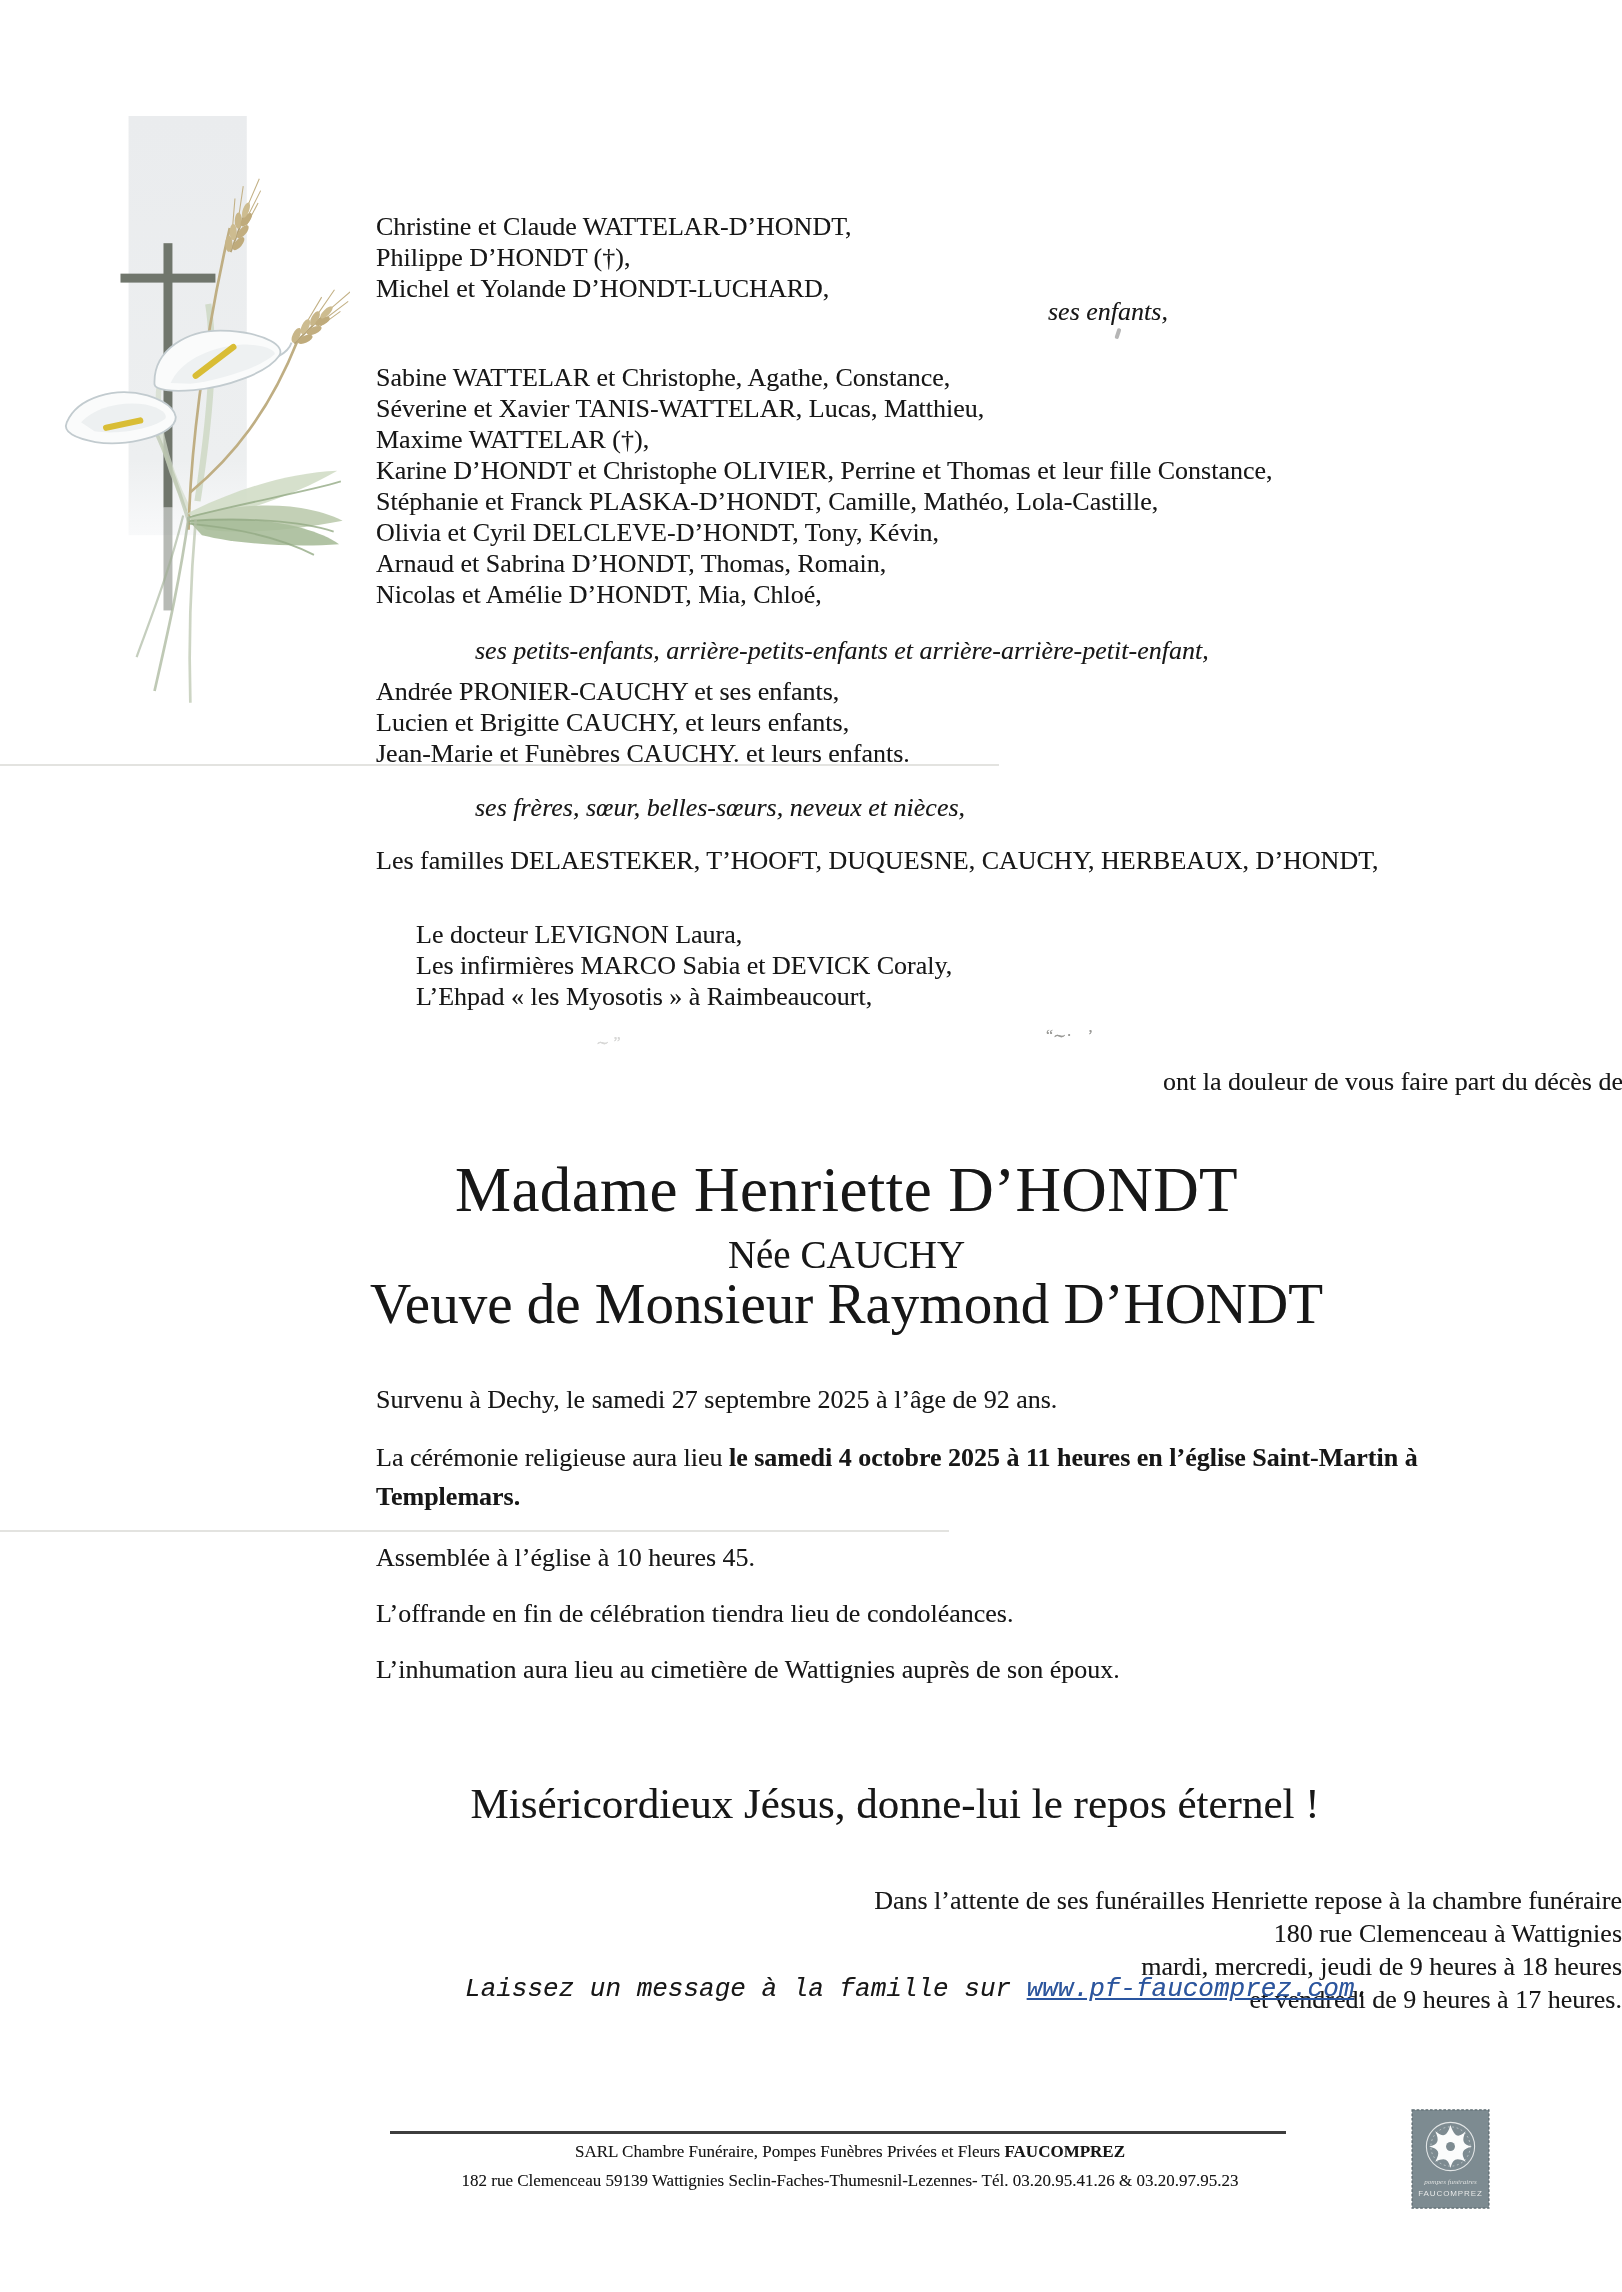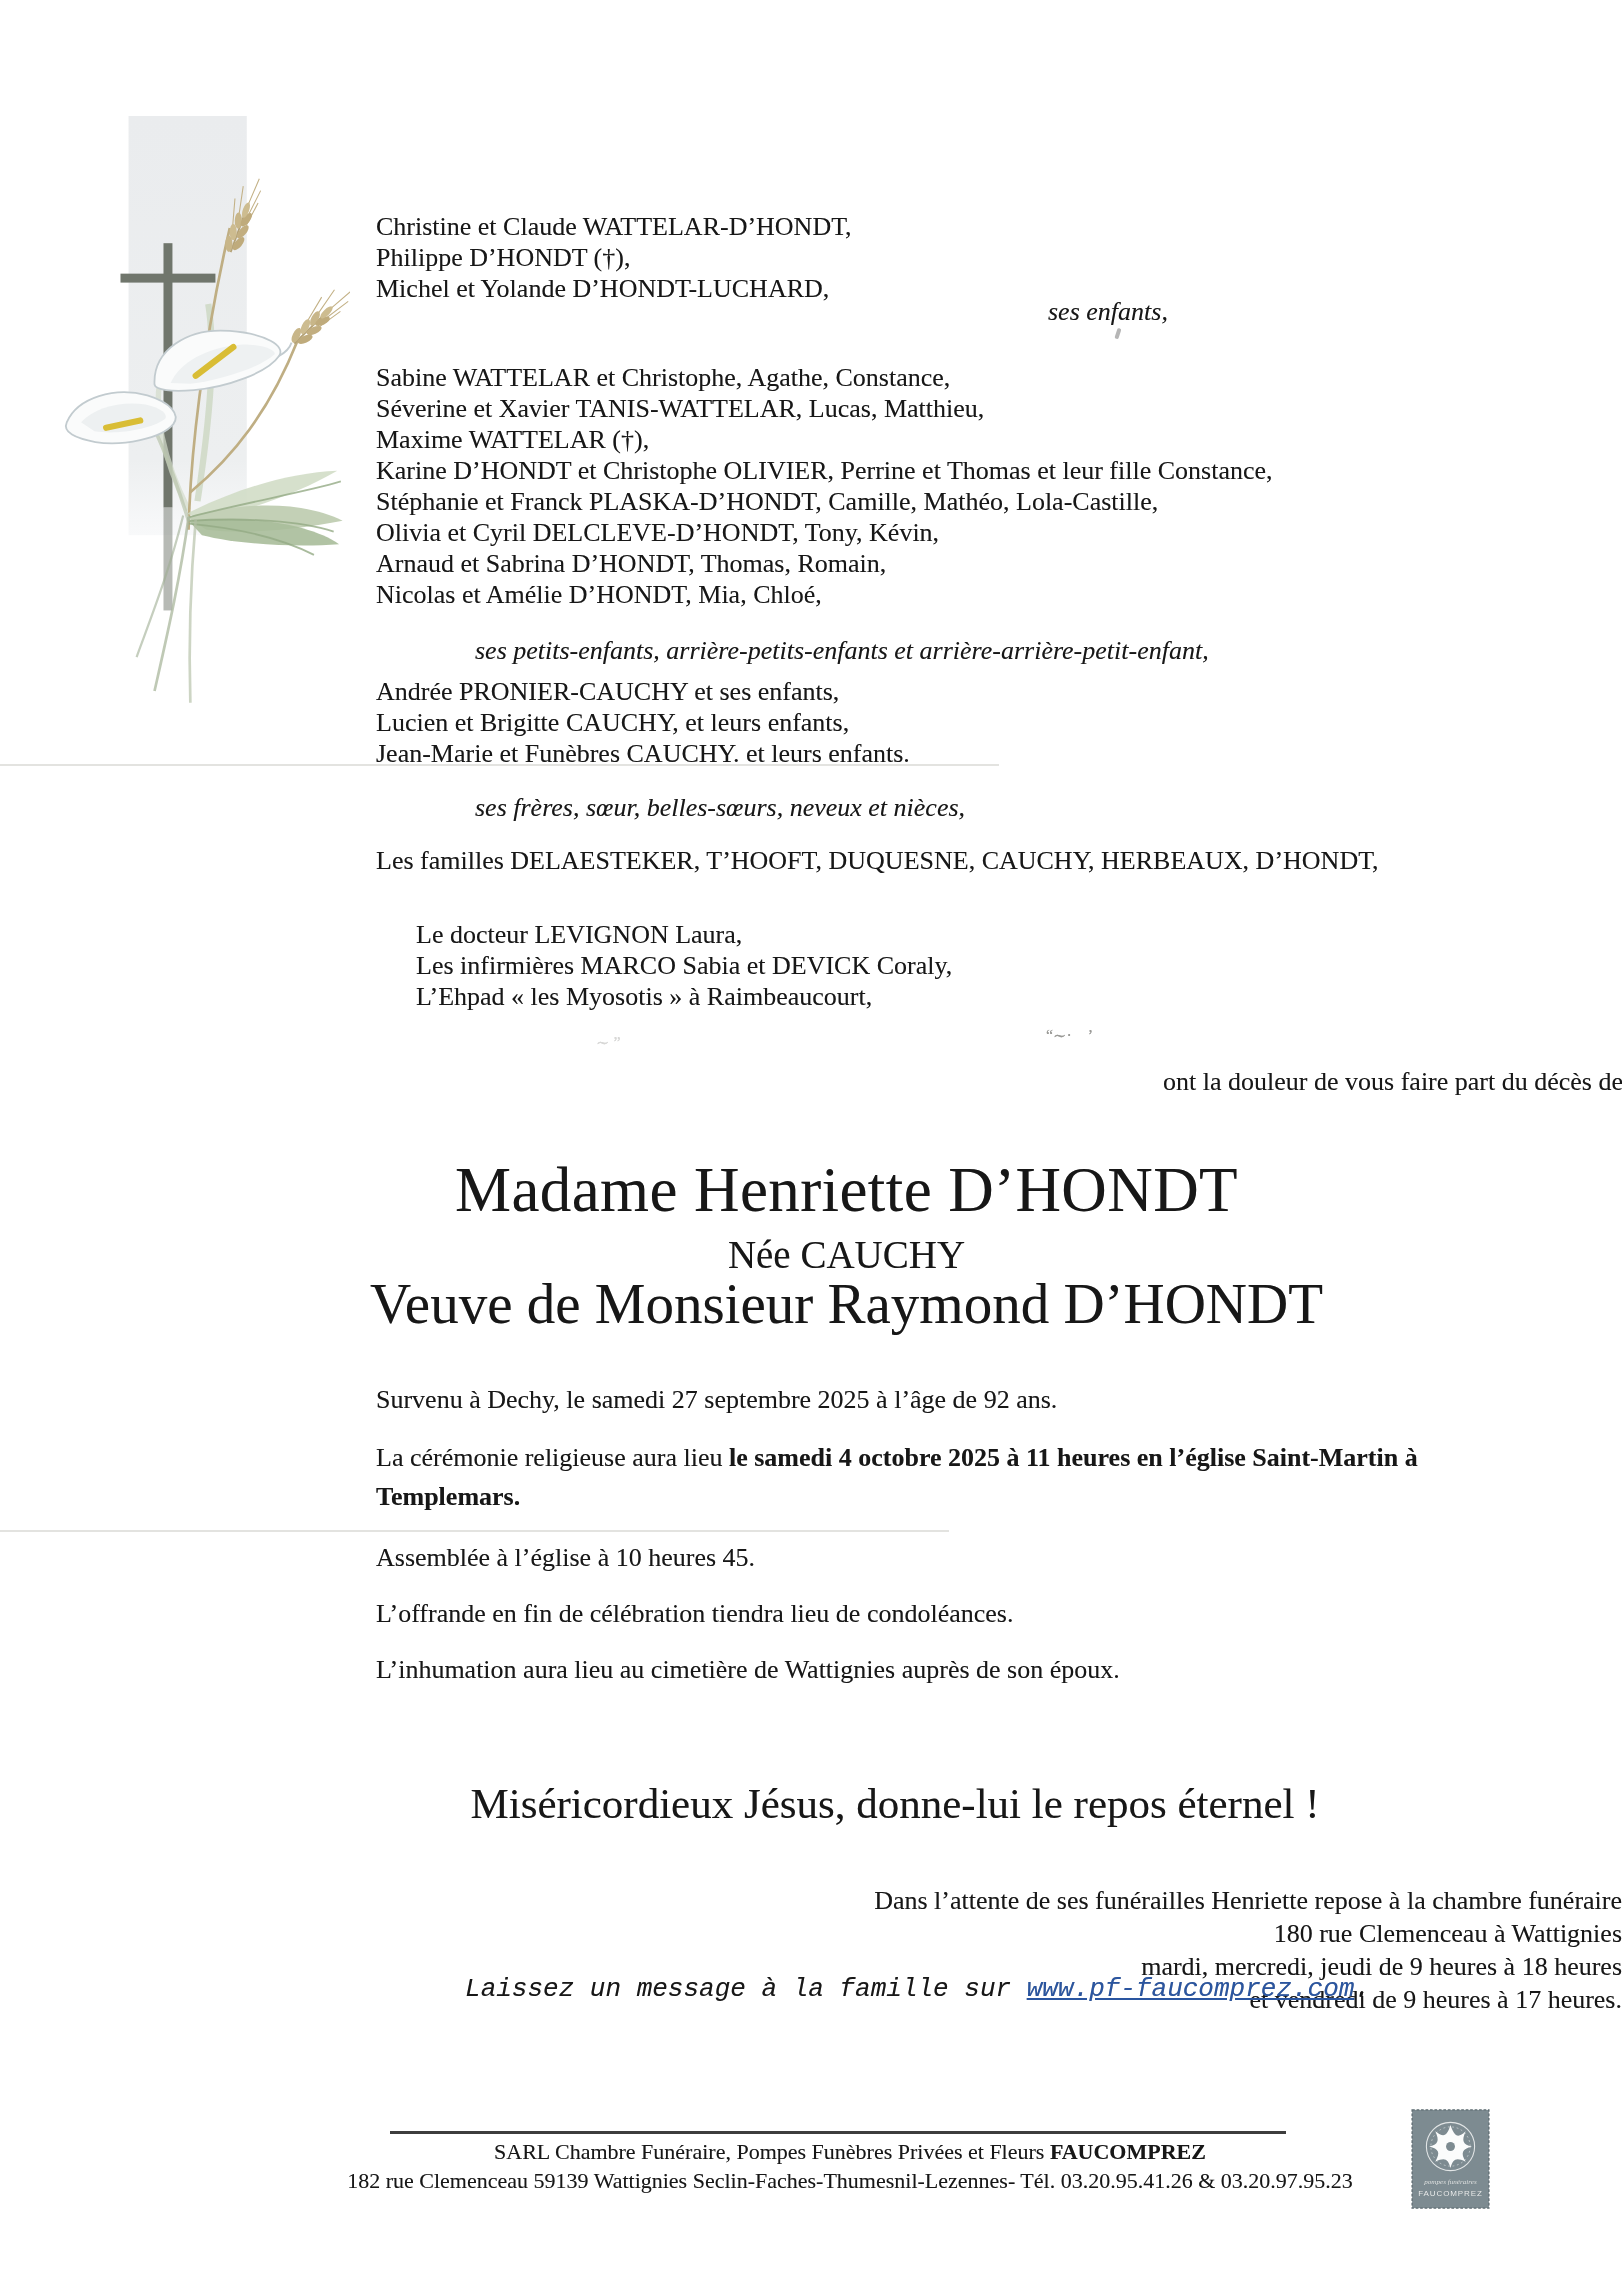--- a/index.html
+++ b/index.html
@@ -14,21 +14,21 @@
   .lbl{font-size:26px;line-height:31px;font-style:italic;margin-top:22px;}
   .center{text-align:center;}
   .right{text-align:right;}
   .title-name{font-size:63px;line-height:72px;letter-spacing:0.4px;}
   .title-maiden{font-size:39px;line-height:47px;}
   .title-widow{font-size:57px;line-height:50px;}
   .prayer{font-size:43px;line-height:39px;}
   .repose{font-size:26px;line-height:33px;}
   .guestbook{font-size:26px;line-height:30px;font-style:italic;}
   .guest-link{color:#2a55a0;text-decoration:underline;cursor:pointer;}
-  .footer-lines{font-size:22px;line-height:29px;text-align:center;}
+  .footer-lines{font-size:17px;line-height:29px;text-align:center;}
   .rule{background:#3d3d3d;height:2.7px;}
   .scanline{background:#dcdcd8;height:1.8px;opacity:.8;}
   .speck{background:#8f8f8f;border-radius:1.8px;}
   .squiggle{color:#b9b9b6;font-size:16px;line-height:16px;}
   .ceremony{width:1254px;font-size:26px;line-height:39px;}
 </style>
 </head>
 <body>
 
 <div class="page">

